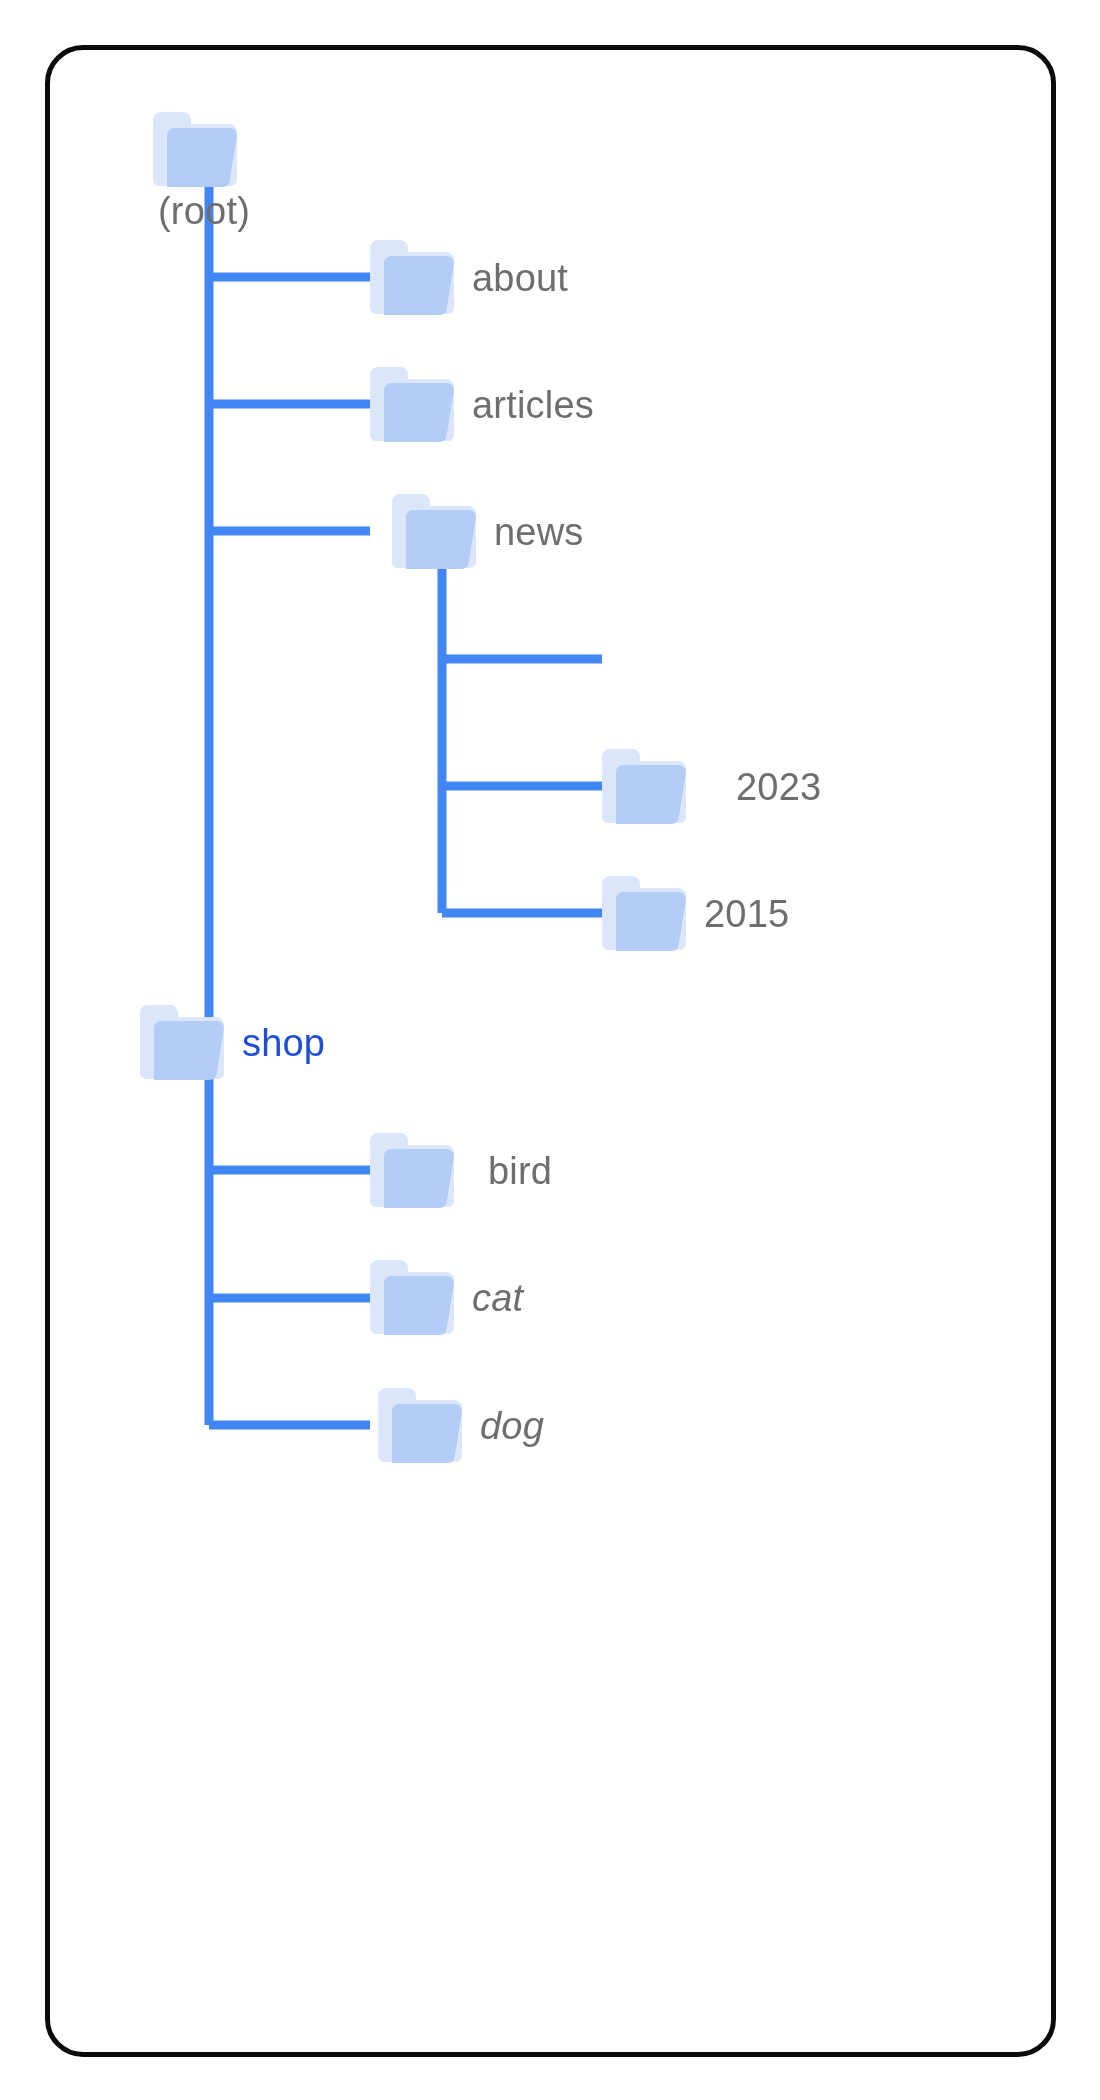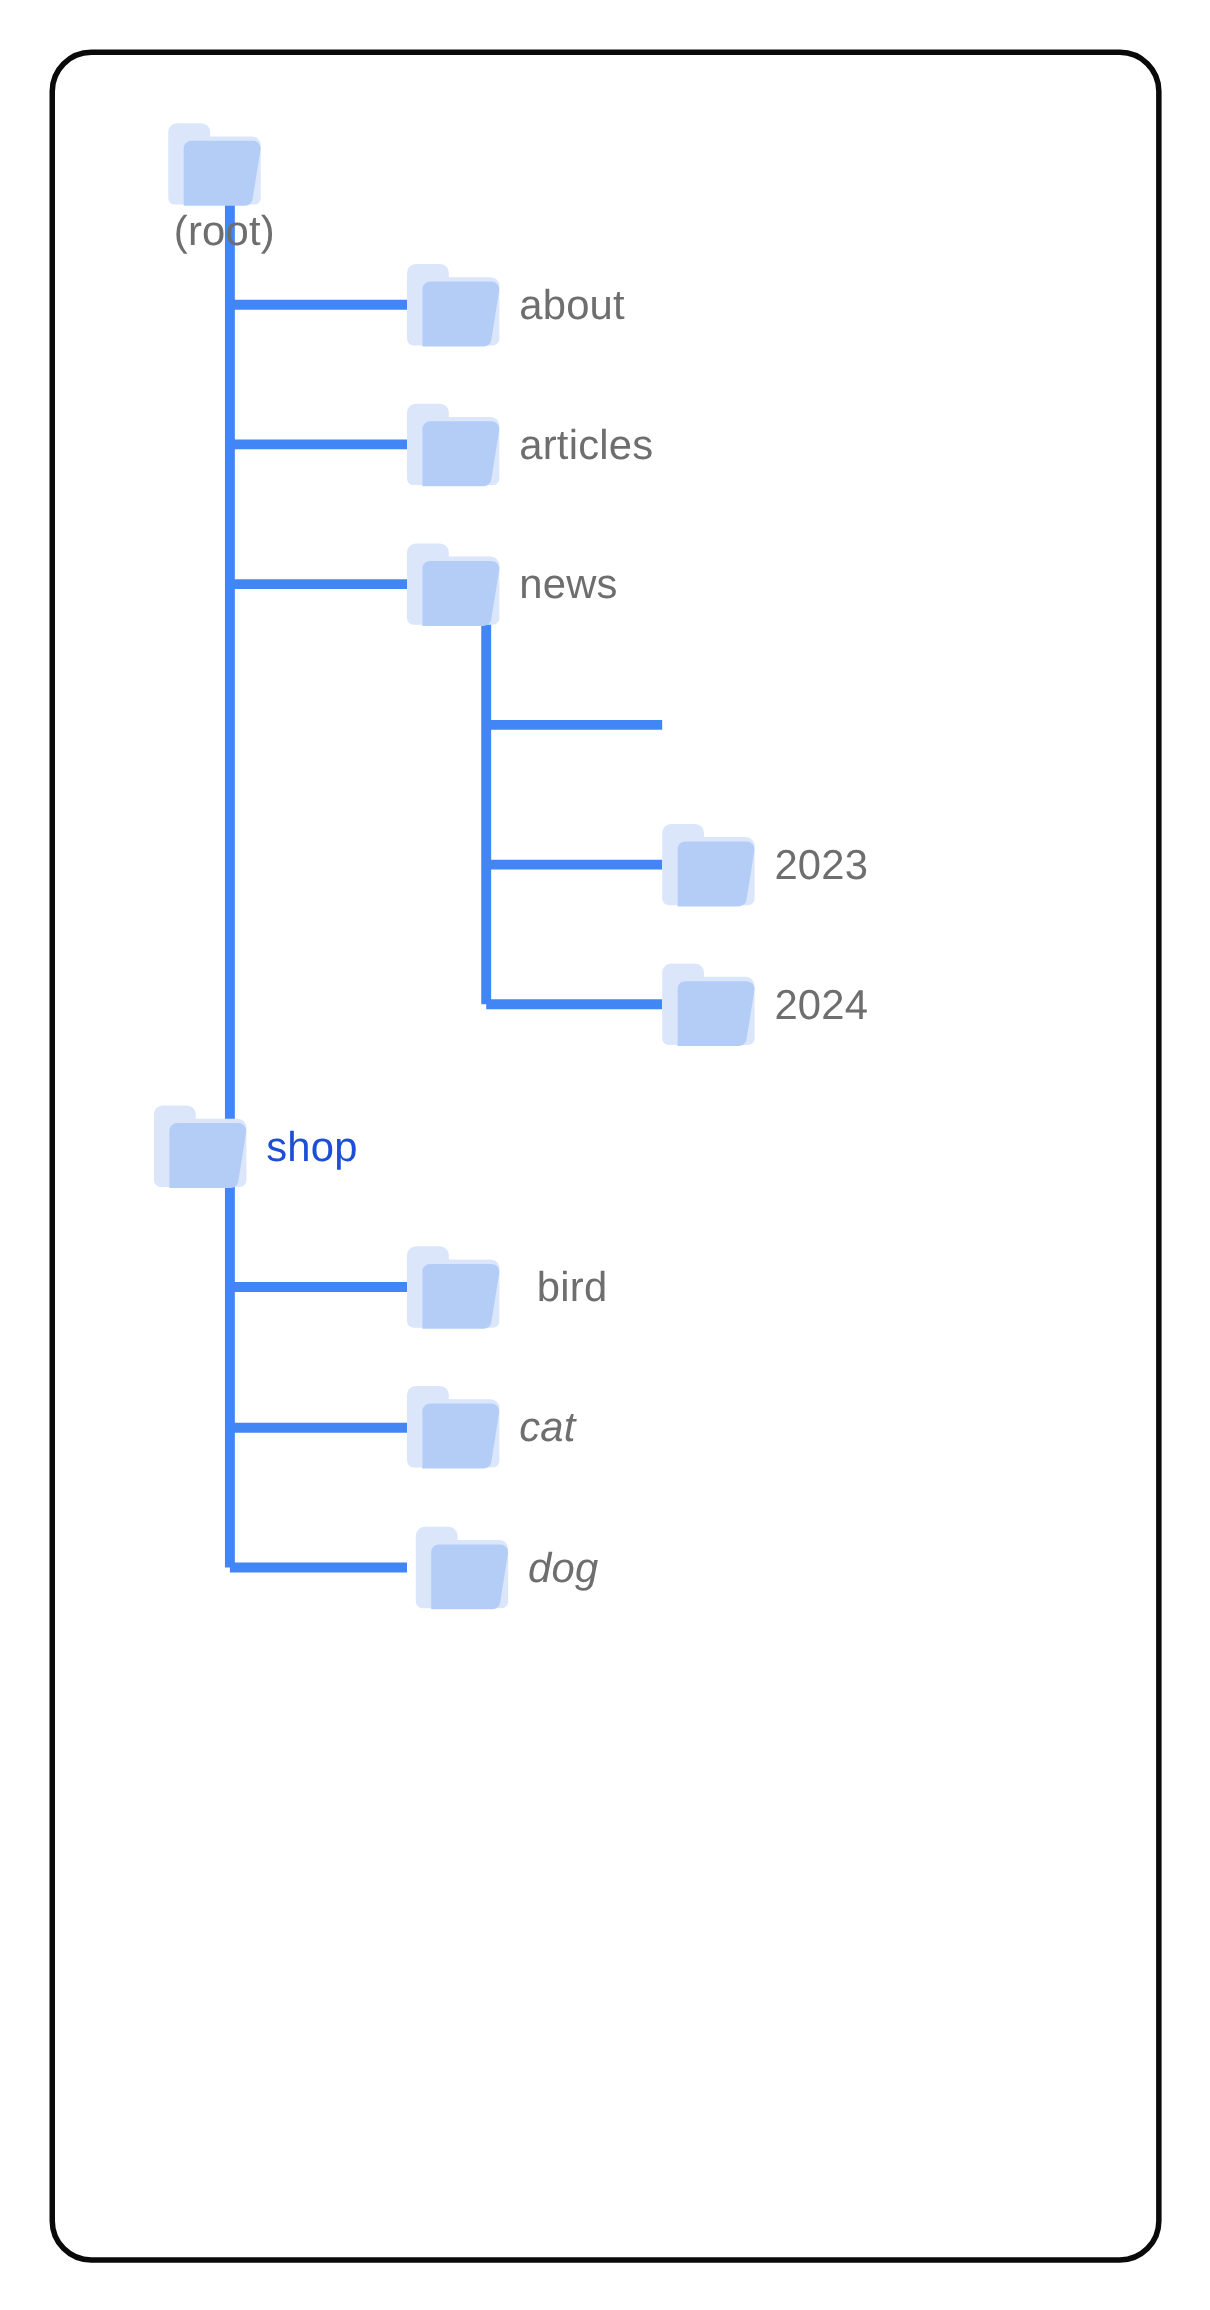--- a/index.html
+++ b/index.html
@@ -122,49 +122,49 @@
   <div class="node" style="left:370px; top:363px;text-align:right;">
     <span class="folder-icon">
       <svg viewBox="0 0 84 84" xmlns="http://www.w3.org/2000/svg">
         <path d="M0,12 a8,8 0 0 1 8,-8 h22 a8,8 0 0 1 8,8 v4 h38 a8,8 0 0 1 8,8 v48 a6,6 0 0 1 -6,6 h-72 a6,6 0 0 1 -6,-6 z" fill="#dbe6fb"></path>
         <path d="M14,26 a7,7 0 0 1 7,-6 h56 a7,7 0 0 1 6.8,8.2 l-7.2,45 a7,7 0 0 1 -6.9,5.8 h-55.7 z" fill="#b3cdf7"></path>
       </svg>
     </span>
     <span class="node-label" style="color: rgb(110, 110, 110);">articles</span>
   </div>
 
-  <div class="node" style="left:370px; top:490px;">
+  <div class="node" style="left:392px; top:490px;">
     <span class="folder-icon">
       <svg viewBox="0 0 84 84" xmlns="http://www.w3.org/2000/svg">
         <path d="M0,12 a8,8 0 0 1 8,-8 h22 a8,8 0 0 1 8,8 v4 h38 a8,8 0 0 1 8,8 v48 a6,6 0 0 1 -6,6 h-72 a6,6 0 0 1 -6,-6 z" fill="#dbe6fb"></path>
         <path d="M14,26 a7,7 0 0 1 7,-6 h56 a7,7 0 0 1 6.8,8.2 l-7.2,45 a7,7 0 0 1 -6.9,5.8 h-55.7 z" fill="#b3cdf7"></path>
       </svg>
     </span>
     <span class="node-label" style="color: rgb(110, 110, 110);">news</span>
   </div>
 
 
-  <div class="node" style="left:602px; top:745px;">
+  <div class="node" style="left:602px; top:745px;gap:32px;">
     <span class="folder-icon">
       <svg viewBox="0 0 84 84" xmlns="http://www.w3.org/2000/svg">
         <path d="M0,12 a8,8 0 0 1 8,-8 h22 a8,8 0 0 1 8,8 v4 h38 a8,8 0 0 1 8,8 v48 a6,6 0 0 1 -6,6 h-72 a6,6 0 0 1 -6,-6 z" fill="#dbe6fb"></path>
         <path d="M14,26 a7,7 0 0 1 7,-6 h56 a7,7 0 0 1 6.8,8.2 l-7.2,45 a7,7 0 0 1 -6.9,5.8 h-55.7 z" fill="#b3cdf7"></path>
       </svg>
     </span>
     <span class="node-label" style="color: rgb(110, 110, 110);">2023</span>
   </div>
 
   <div class="node" style="left:602px; top:872px;">
     <span class="folder-icon">
       <svg viewBox="0 0 84 84" xmlns="http://www.w3.org/2000/svg">
         <path d="M0,12 a8,8 0 0 1 8,-8 h22 a8,8 0 0 1 8,8 v4 h38 a8,8 0 0 1 8,8 v48 a6,6 0 0 1 -6,6 h-72 a6,6 0 0 1 -6,-6 z" fill="#dbe6fb"></path>
         <path d="M14,26 a7,7 0 0 1 7,-6 h56 a7,7 0 0 1 6.8,8.2 l-7.2,45 a7,7 0 0 1 -6.9,5.8 h-55.7 z" fill="#b3cdf7"></path>
       </svg>
     </span>
-    <span class="node-label" style="color: rgb(110, 110, 110);">2024</span>
+    <span class="node-label" style="color: rgb(110, 110, 110);">2015</span>
   </div>
 
   <div class="node" style="left:140px; top:1001px;">
     <span class="folder-icon">
       <svg viewBox="0 0 84 84" xmlns="http://www.w3.org/2000/svg">
         <path d="M0,12 a8,8 0 0 1 8,-8 h22 a8,8 0 0 1 8,8 v4 h38 a8,8 0 0 1 8,8 v48 a6,6 0 0 1 -6,6 h-72 a6,6 0 0 1 -6,-6 z" fill="#dbe6fb"></path>
         <path d="M14,26 a7,7 0 0 1 7,-6 h56 a7,7 0 0 1 6.8,8.2 l-7.2,45 a7,7 0 0 1 -6.9,5.8 h-55.7 z" fill="#b3cdf7"></path>
       </svg>
     </span>
     <span class="node-label" style="color: #1d4ed8;">shop</span>

